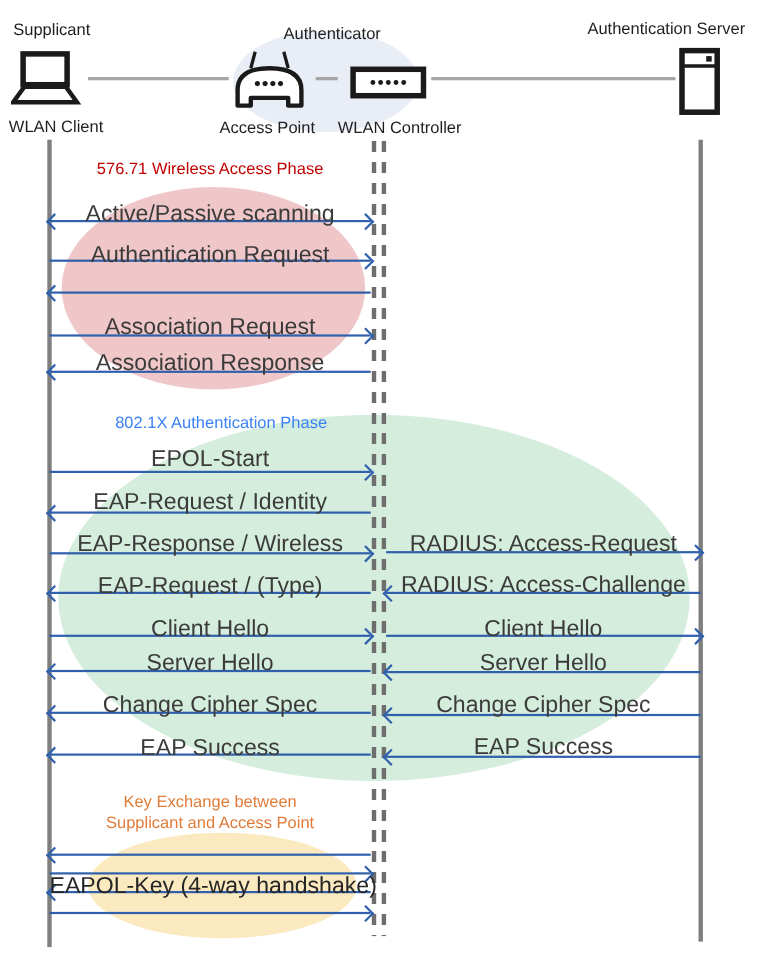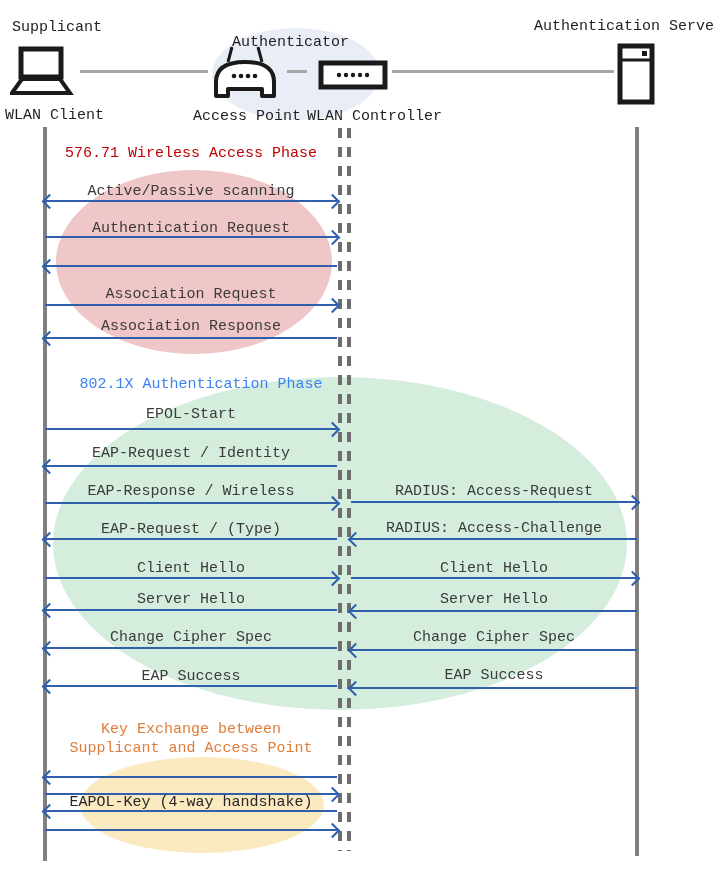--- a/index.html
+++ b/index.html
@@ -1,18 +1,18 @@
 <!DOCTYPE html>
 <html><head>
 <meta charset="utf-8">
 <style>
   html,body { margin:0; padding:0; background:#ffffff; }
   #stage {
     position:relative; width:713px; height:875px; background:#ffffff;
-    font-family:Liberation Mono, monospace; overflow:hidden;border-radius:21px;
+    font-family:Liberation Sans, sans-serif; overflow:hidden;border-radius:21px;
   }
   
   .ellipse { position:absolute; border-radius:50%; z-index:1; }
   .el-top    { left:212px; top:28px;  width:168px; height:92px;  background:#e9edf6; }
   .el-red    { left:56px;  top:170px; width:276px; height:184px; background:#f0c7c8; }
   .el-green  { left:53px;  top:377px; width:574px; height:333px; background:#d4eddd; }
   .el-yellow { left:80px;  top:757px; width:244px; height:96px;  background:#fbe9c0; }
   
   .lifeline { position:absolute; width:4px; background:#7f7f7f; z-index:2; }
   .lifeline.dashed {
@@ -21,21 +21,21 @@
   
   .connector { position:absolute; height:3px; background:#a6a6a6; z-index:2; }
   
   .arrow { position:absolute; height:2px; background:#3060ac; z-index:3; }
   .arrow.l { left:45px;  width:292px; }
   .arrow.r { left:351px; width:286px; }
   .head { position:absolute; width:9px; height:9px; border-top:2px solid #3060ac; border-right:2px solid #3060ac; }
   .head.hr { right:-1px; top:-4px; transform:rotate(45deg); }
   .head.hl { left:-1px;  top:-4px; transform:rotate(-135deg); }
   
-  .msg-label { position:absolute; text-align:center; font-size:15px; color:#3b3b3b; z-index:4; white-space:nowrap; }
+  .msg-label { position:absolute; text-align:center; font-size:21px; color:#3b3b3b; z-index:4; white-space:nowrap; }
   .msg-label.l { left:45px;  width:292px; }
   .msg-label.r { left:351px; width:286px; }
   .phase-title { position:absolute; text-align:center; font-size:15px; z-index:4; white-space:nowrap; }
   .pt-red    { color:#c00000; left:45px; width:292px; top:145px; }
   .pt-green  { color:#3b82f6; left:55px; width:292px; top:376px; }
   .pt-orange { color:#e07c39; left:45px; width:292px; }
   .role-label { position:absolute; font-size:15px; color:#1f1f1f; z-index:4; white-space:nowrap; }
   .node-label { position:absolute; font-size:15px; color:#1f1f1f; text-align:center; z-index:4; white-space:nowrap; }
   .icon-wrap { position:absolute; z-index:3; line-height:0; }
 </style>
@@ -43,21 +43,21 @@
 <body>
 
 <div id="stage">
 
   <div class="ellipse el-top"></div>
   <div class="ellipse el-red"></div>
   <div class="ellipse el-green"></div>
   <div class="ellipse el-yellow"></div>
 
   <div class="role-label" style="left:12px; top:19px;">Supplicant</div>
-  <div class="role-label" style="left:232px; top:34px; width:140px; ">Authenticator</div>
+  <div class="role-label" style="left:232px; top:22px; width:140px; text-align:center;">Authenticator</div>
   <div class="role-label" style="left:534px; top:18px; width:200px;">Authentication Server</div>
 
   <div class="connector" style="left:80px;  top:70px; width:128px;"></div>
   <div class="connector" style="left:287px; top:70px; width:20px;"></div>
   <div class="connector" style="left:392px; top:70px; width:222px;"></div>
 
   <div class="icon-wrap" style="left:10px; top:46px;">
     <svg width="66" height="52" viewBox="0 0 66 52">
       <rect x="11" y="3" width="40" height="28" fill="#ffffff" stroke="#1a1a1a" stroke-width="5"></rect>
       <polygon points="12,33 50,33 60,47 2,47" fill="#ffffff" stroke="#1a1a1a" stroke-width="4"></polygon>

